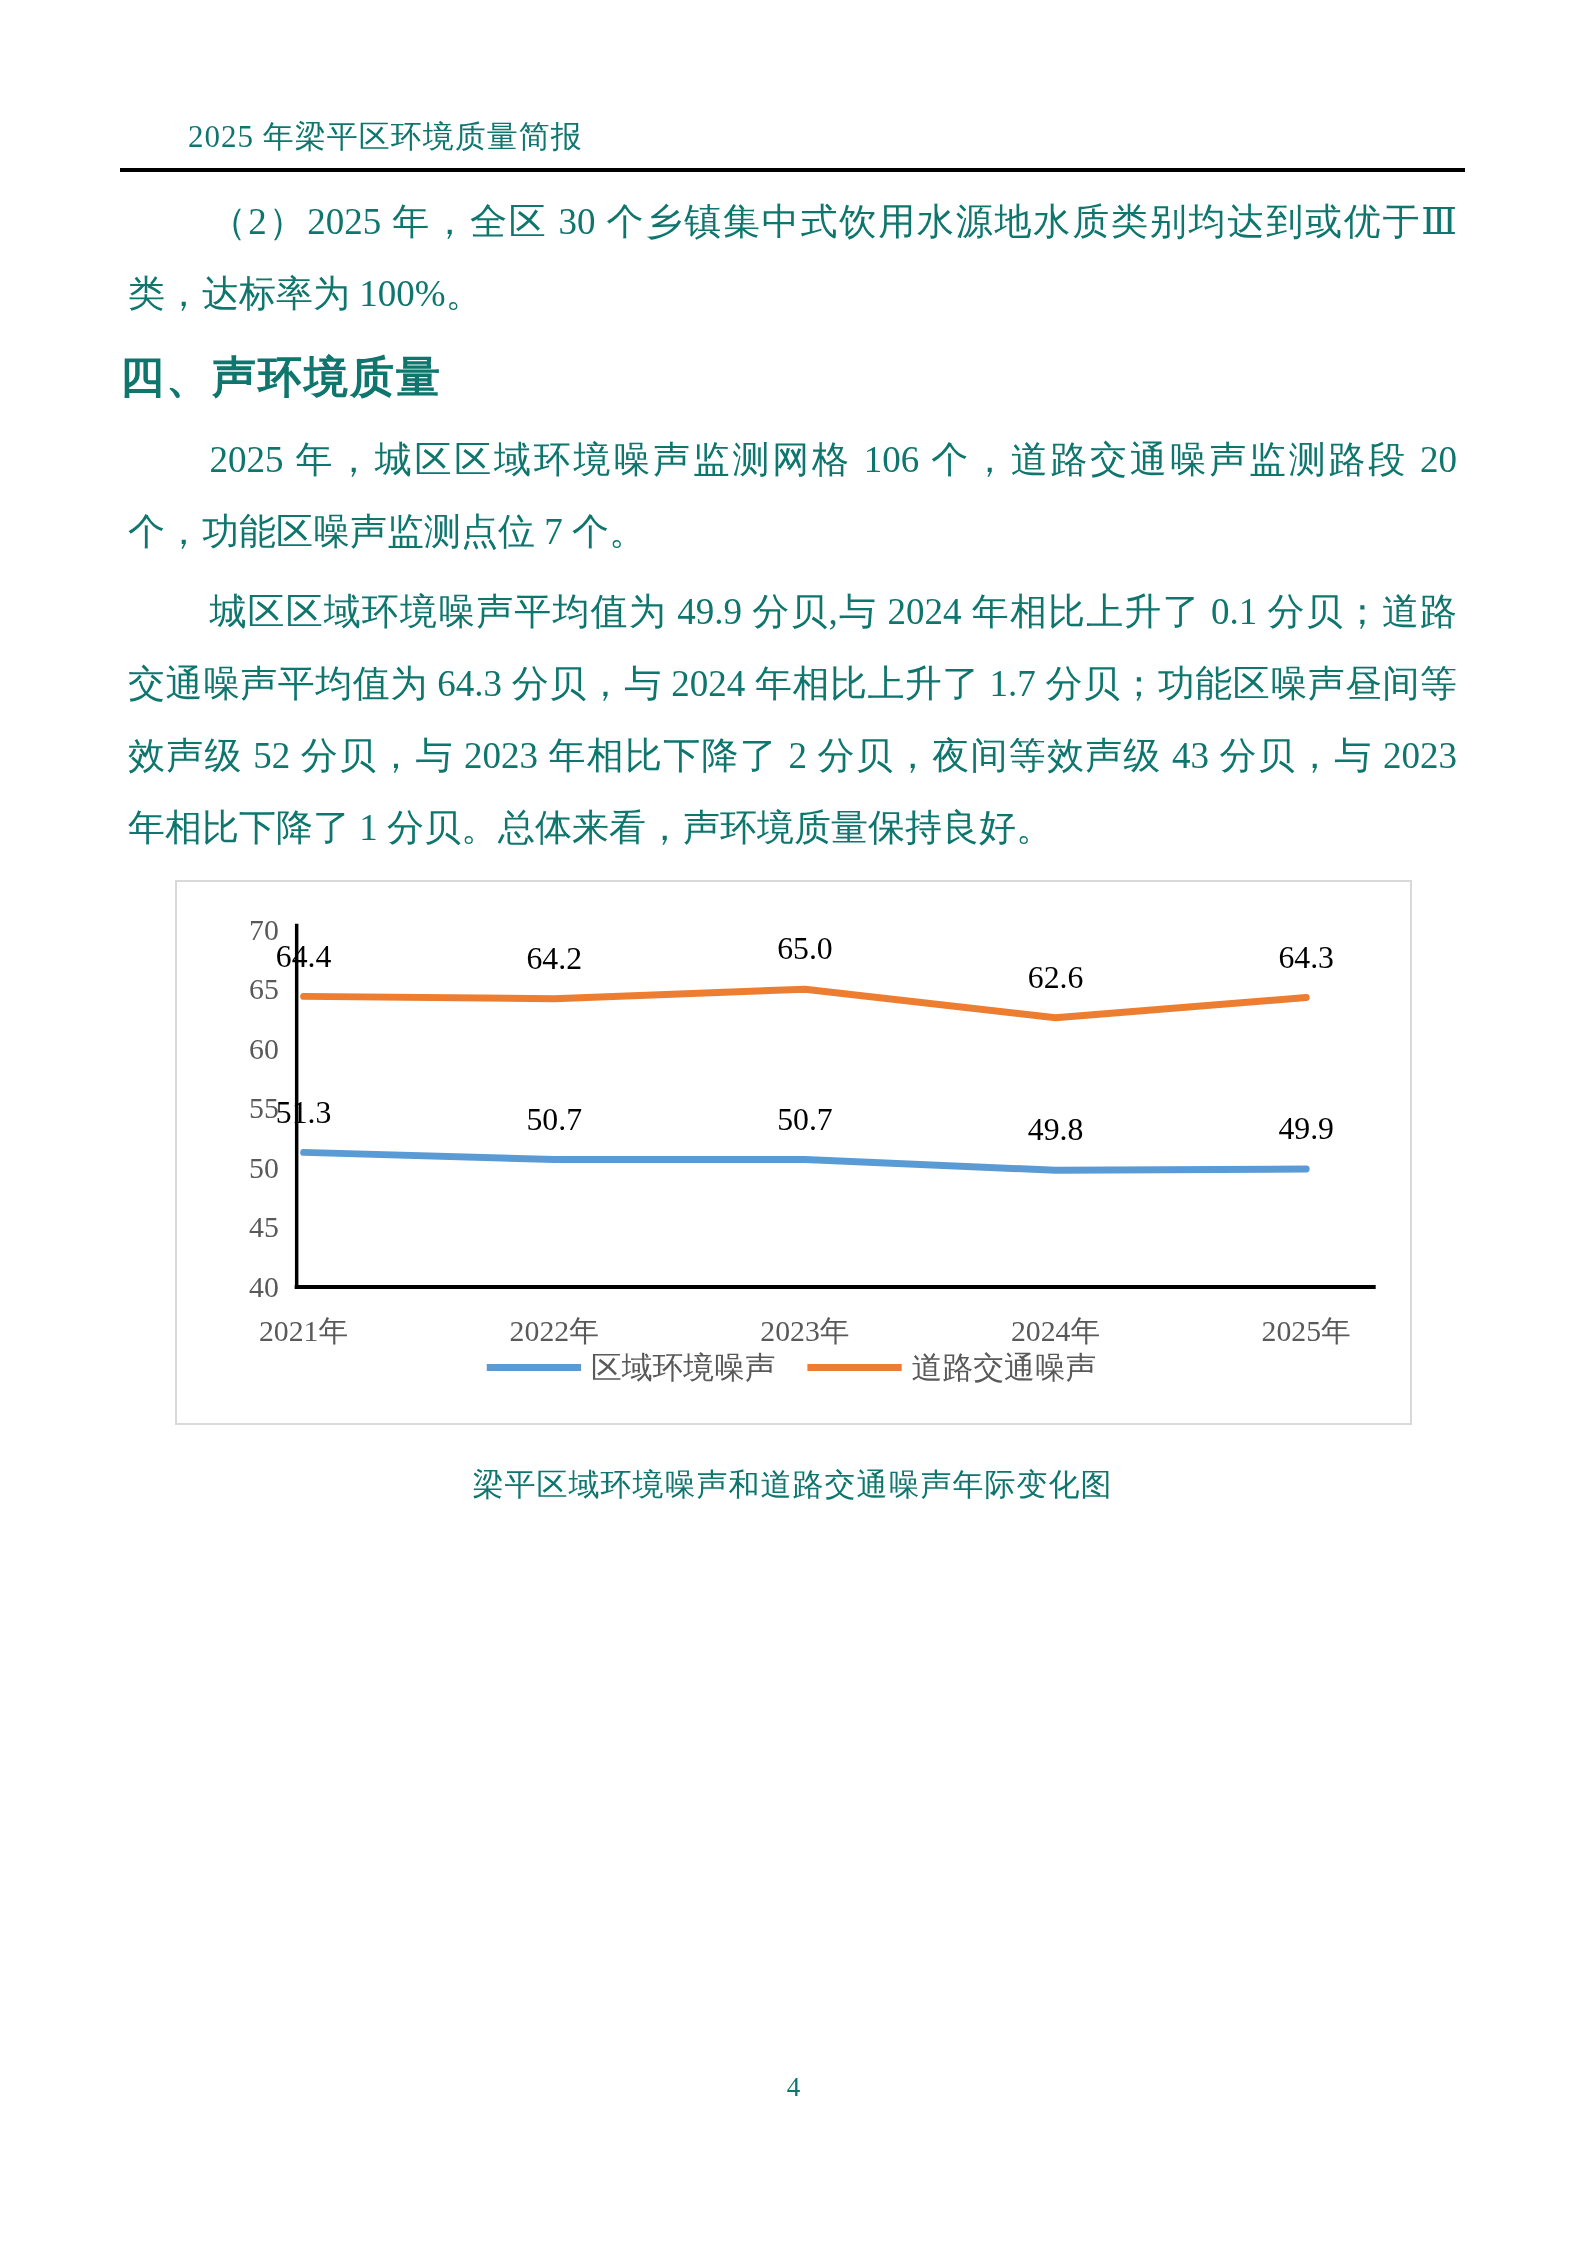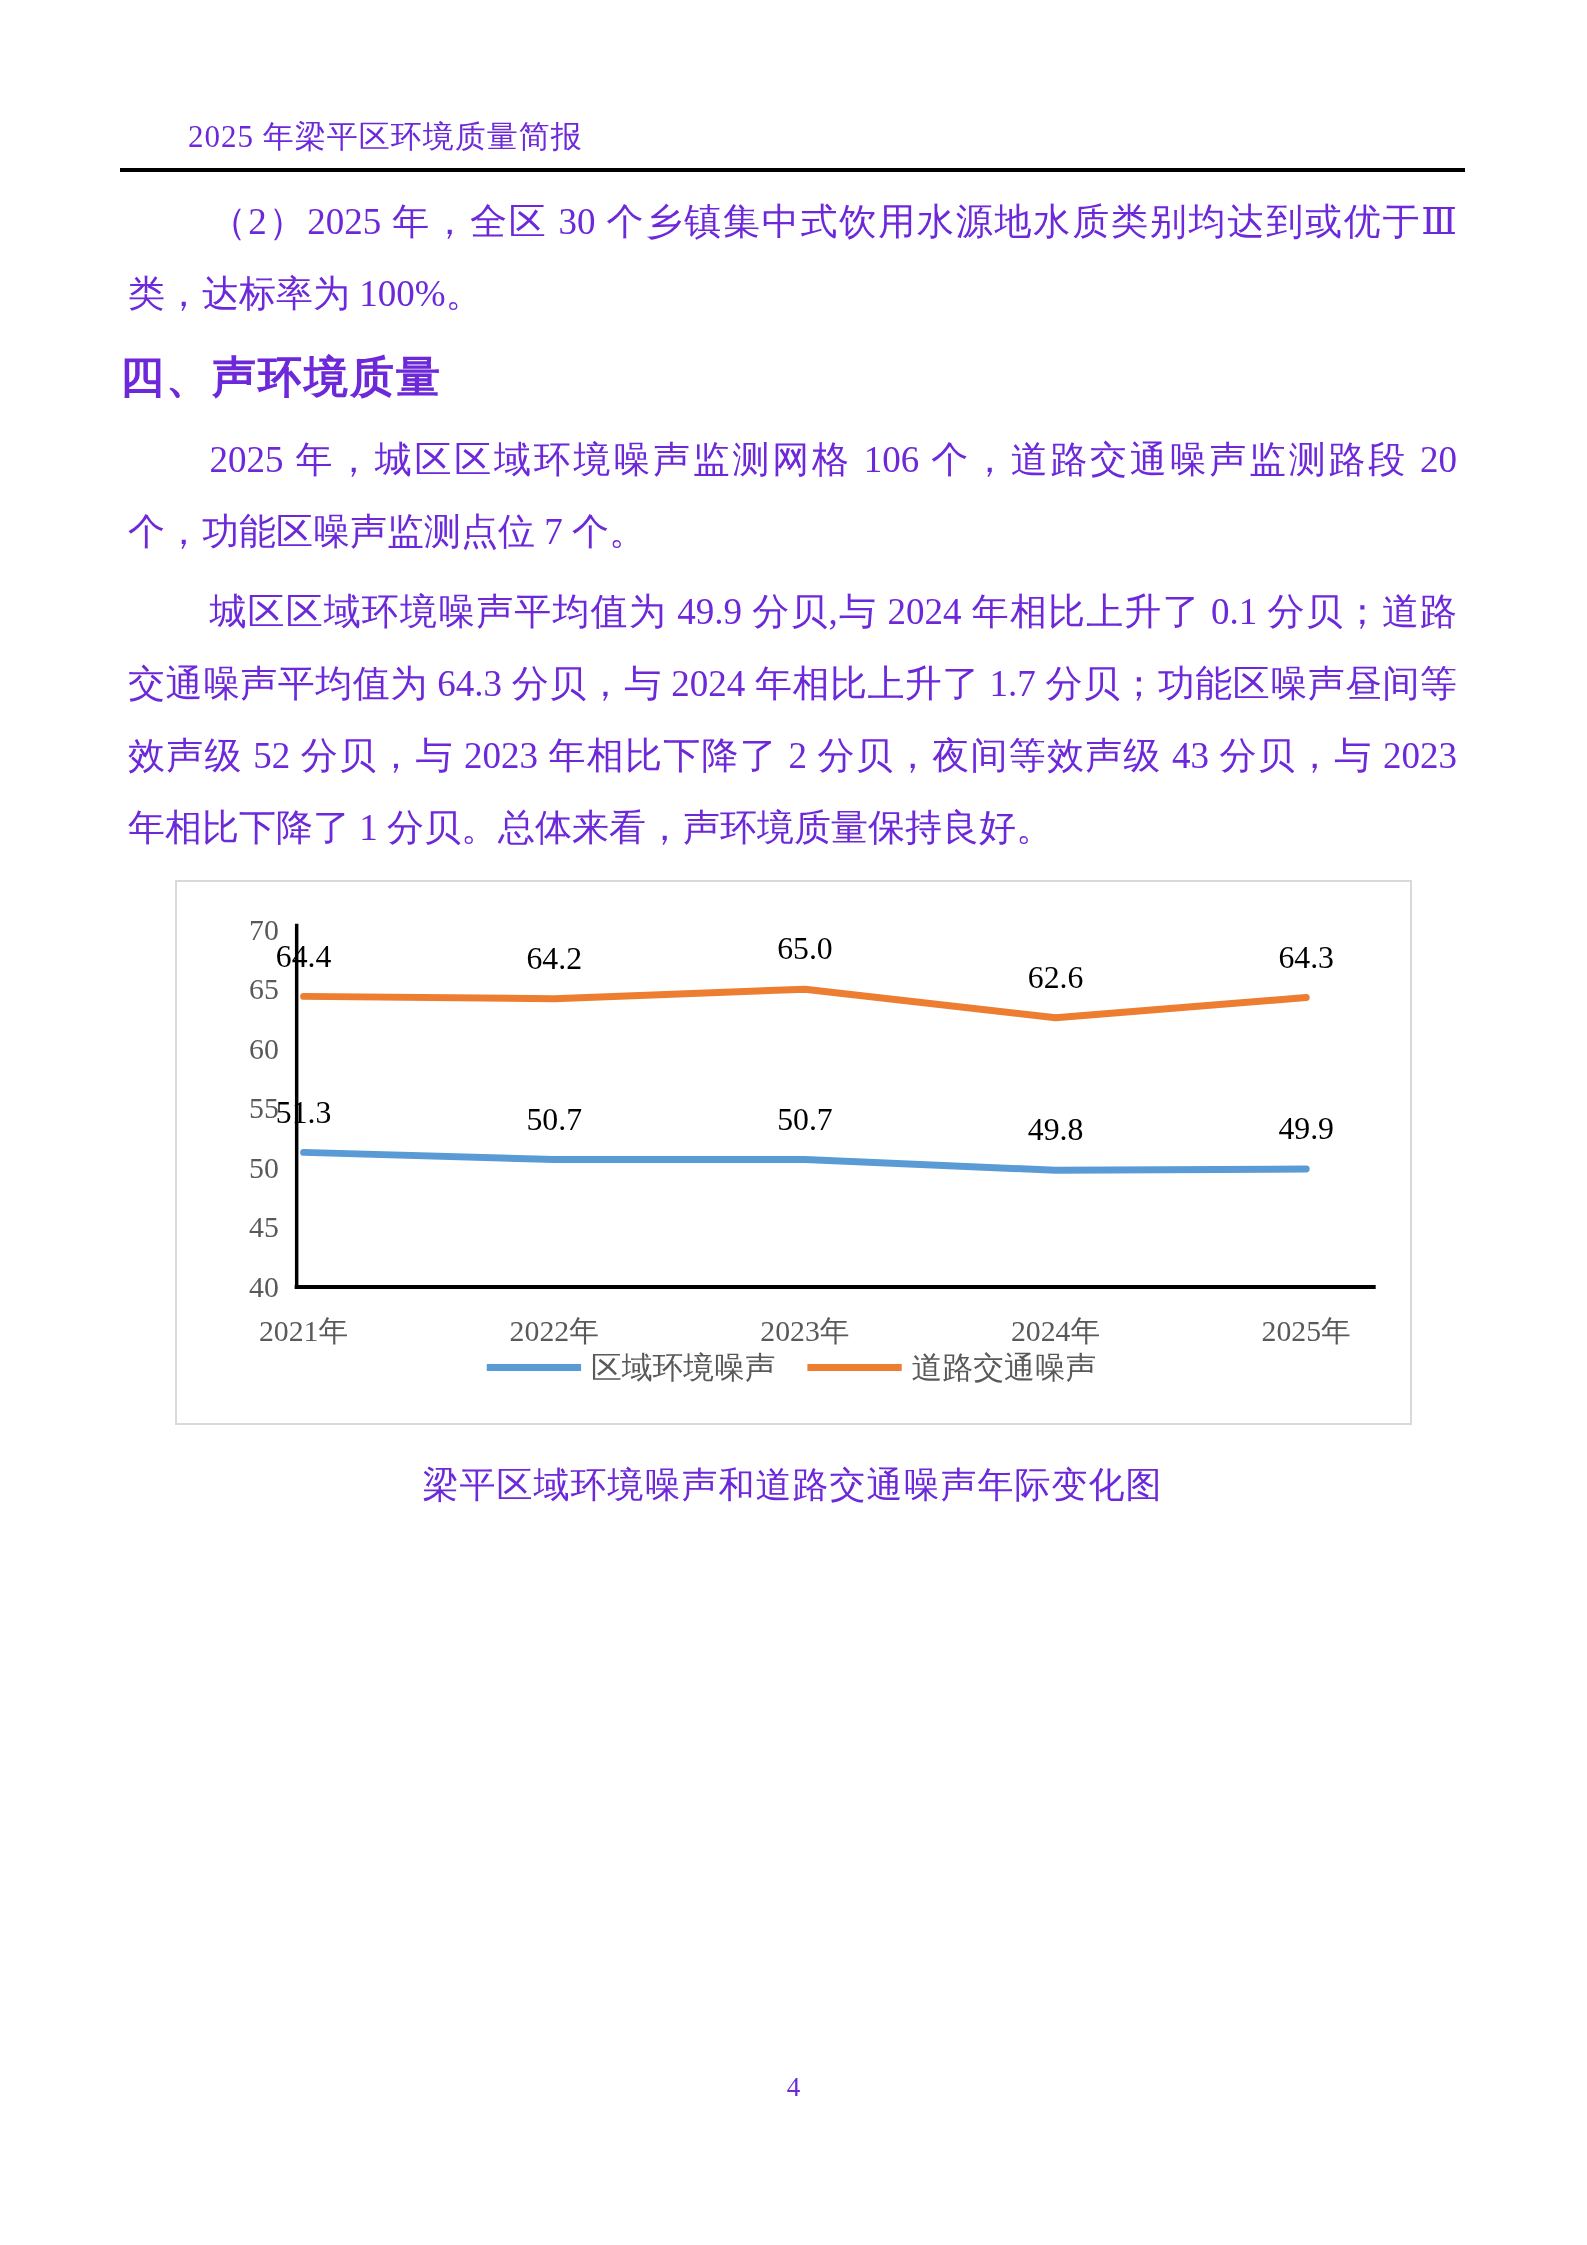--- a/index.html
+++ b/index.html
@@ -2,21 +2,21 @@
 <html><head>
 <meta charset="utf-8">
 <style>
   html,body{margin:0;padding:0;background:#ffffff;}
   .page{
     position:relative;
     width:1587px;height:2245px;
     background:#ffffff;
     overflow:hidden;
     font-family:"Liberation Serif","DejaVu Serif",serif;
-    color:#6d28d9;
+    color:#0f766e;
   }
   .content{
     position:absolute;
     left:120px;top:108px;
     width:1345px;
   }
   .header-title{
     font-size:31px;
     line-height:58px;
     margin-left:68px;
@@ -47,21 +47,21 @@
     margin:16px 0 0 55px;
     width:1233px;
     height:541px;
     border:2px solid #d9d9d9;
     background:#fff;
   }
   .chart-figure svg{display:block;width:100%;height:100%;}
   .chart-caption{
     margin-top:32px;
     text-align:center;
-    font-size:36px;
+    font-size:31px;
     line-height:56px;
     letter-spacing:1px;
   }
   .page-number{
     position:absolute;
     left:0;right:0;
     top:2072px;
     text-align:center;
     font-size:27px;
   }

